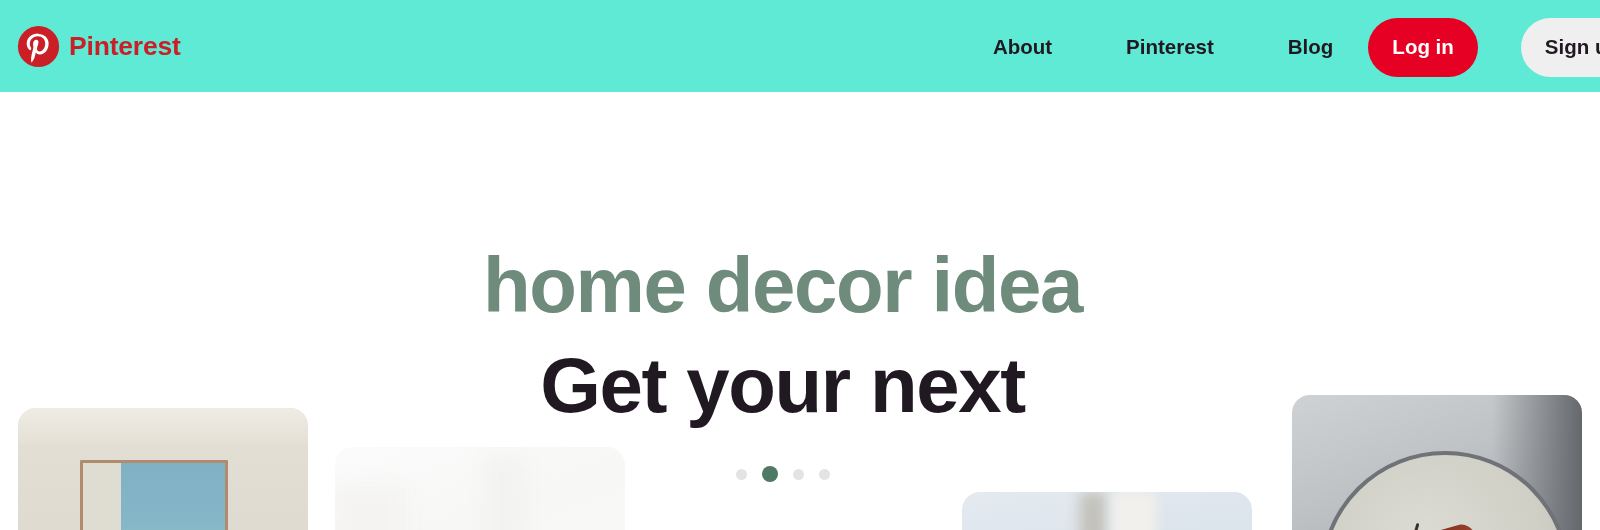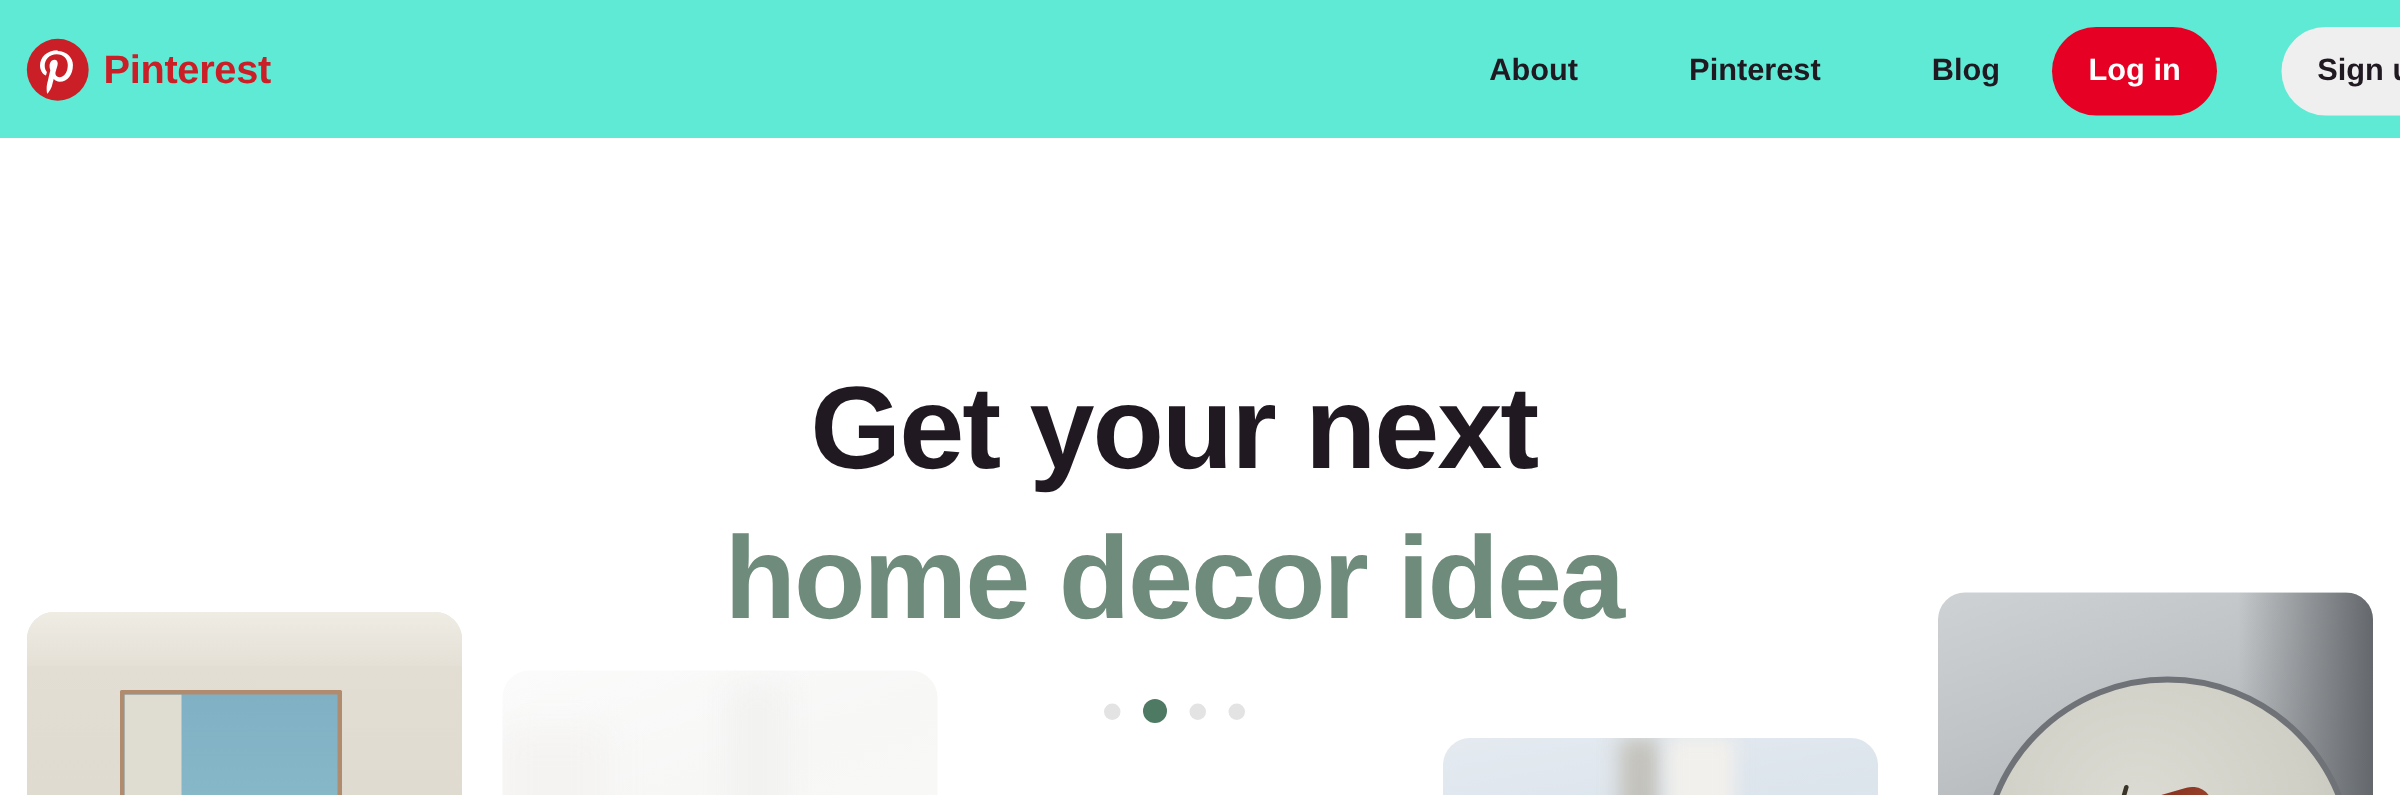--- a/index.html
+++ b/index.html
@@ -329,22 +329,22 @@
       <a class="nav-link about" href="#">About</a>
       <a class="nav-link business" href="#">Pinterest</a>
       <a class="nav-link blog" href="#">Blog</a>
       <button class="btn btn-login">Log in</button>
       <button class="btn btn-signup">Sign up</button>
     </nav>
 
   </header>
 
   <div class="hero">
+    <div class="hero-line hero-line-2">home decor idea</div>
     <div class="hero-line hero-line-1">Get your next</div>
-    <div class="hero-line hero-line-2">home decor idea</div>
   </div>
 
   <div class="dots">
     <button class="dot"></button>
     <button class="dot active"></button>
     <button class="dot"></button>
     <button class="dot"></button>
   </div>
 
   <div class="thumb thumb-art">

